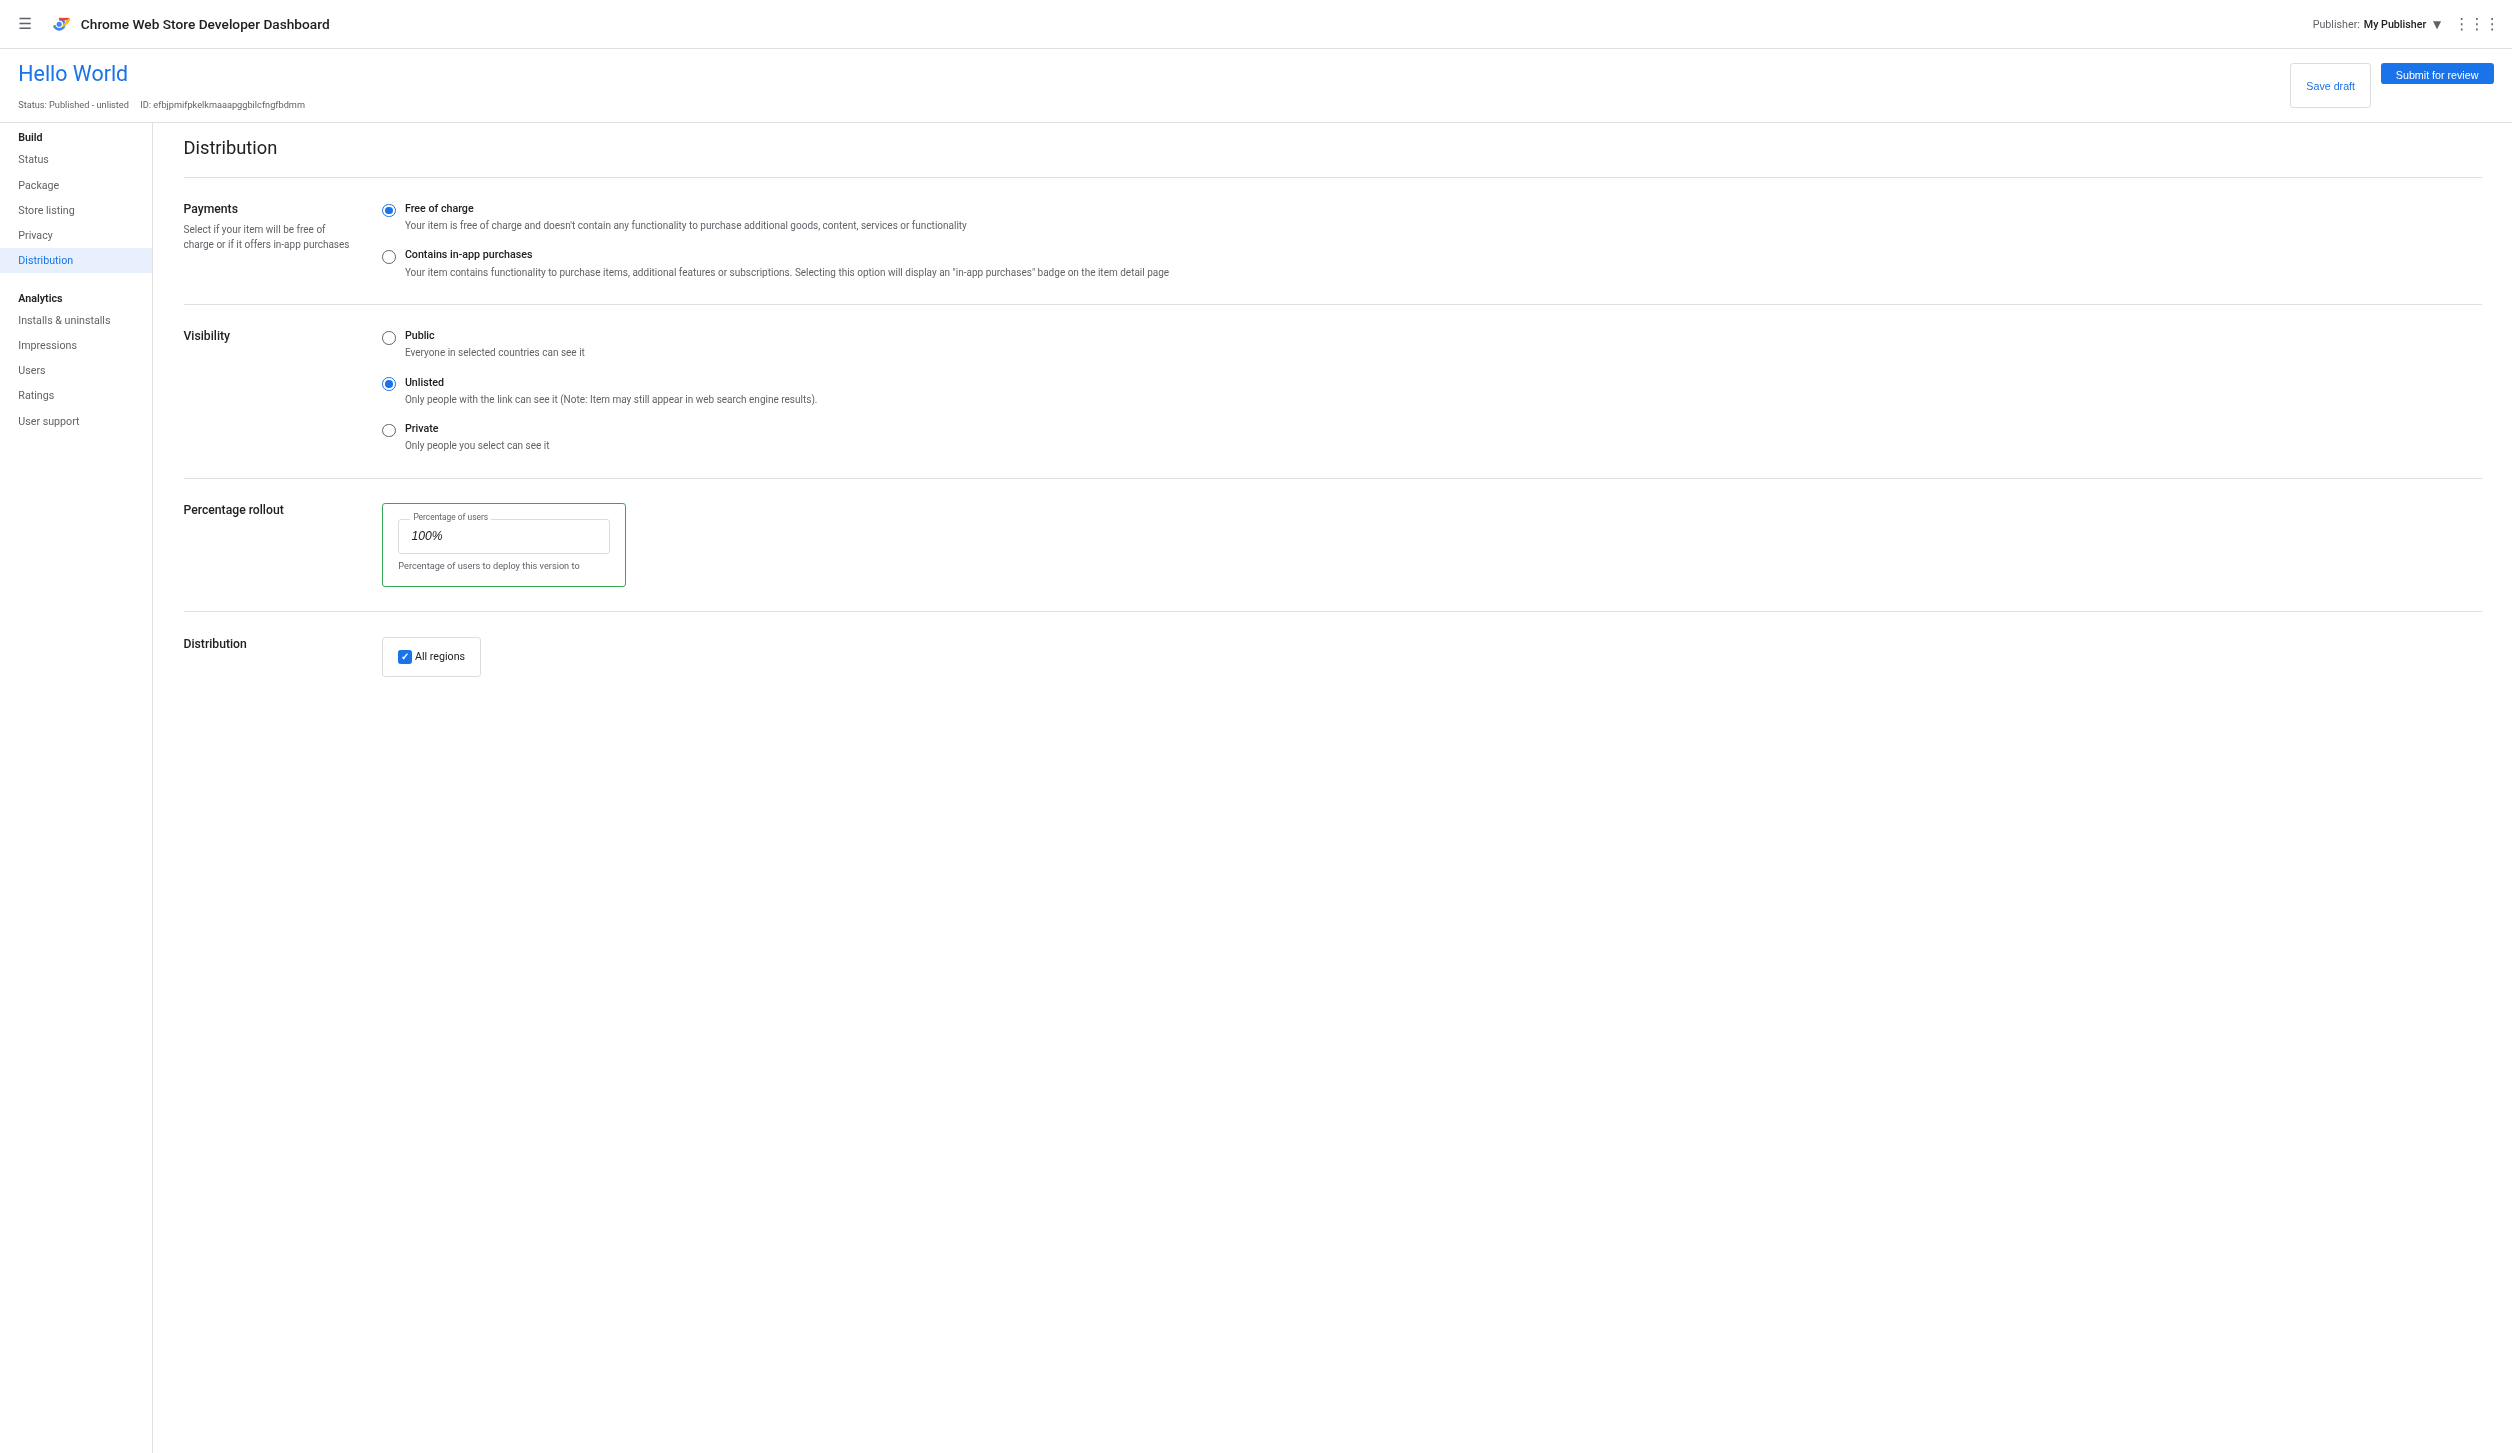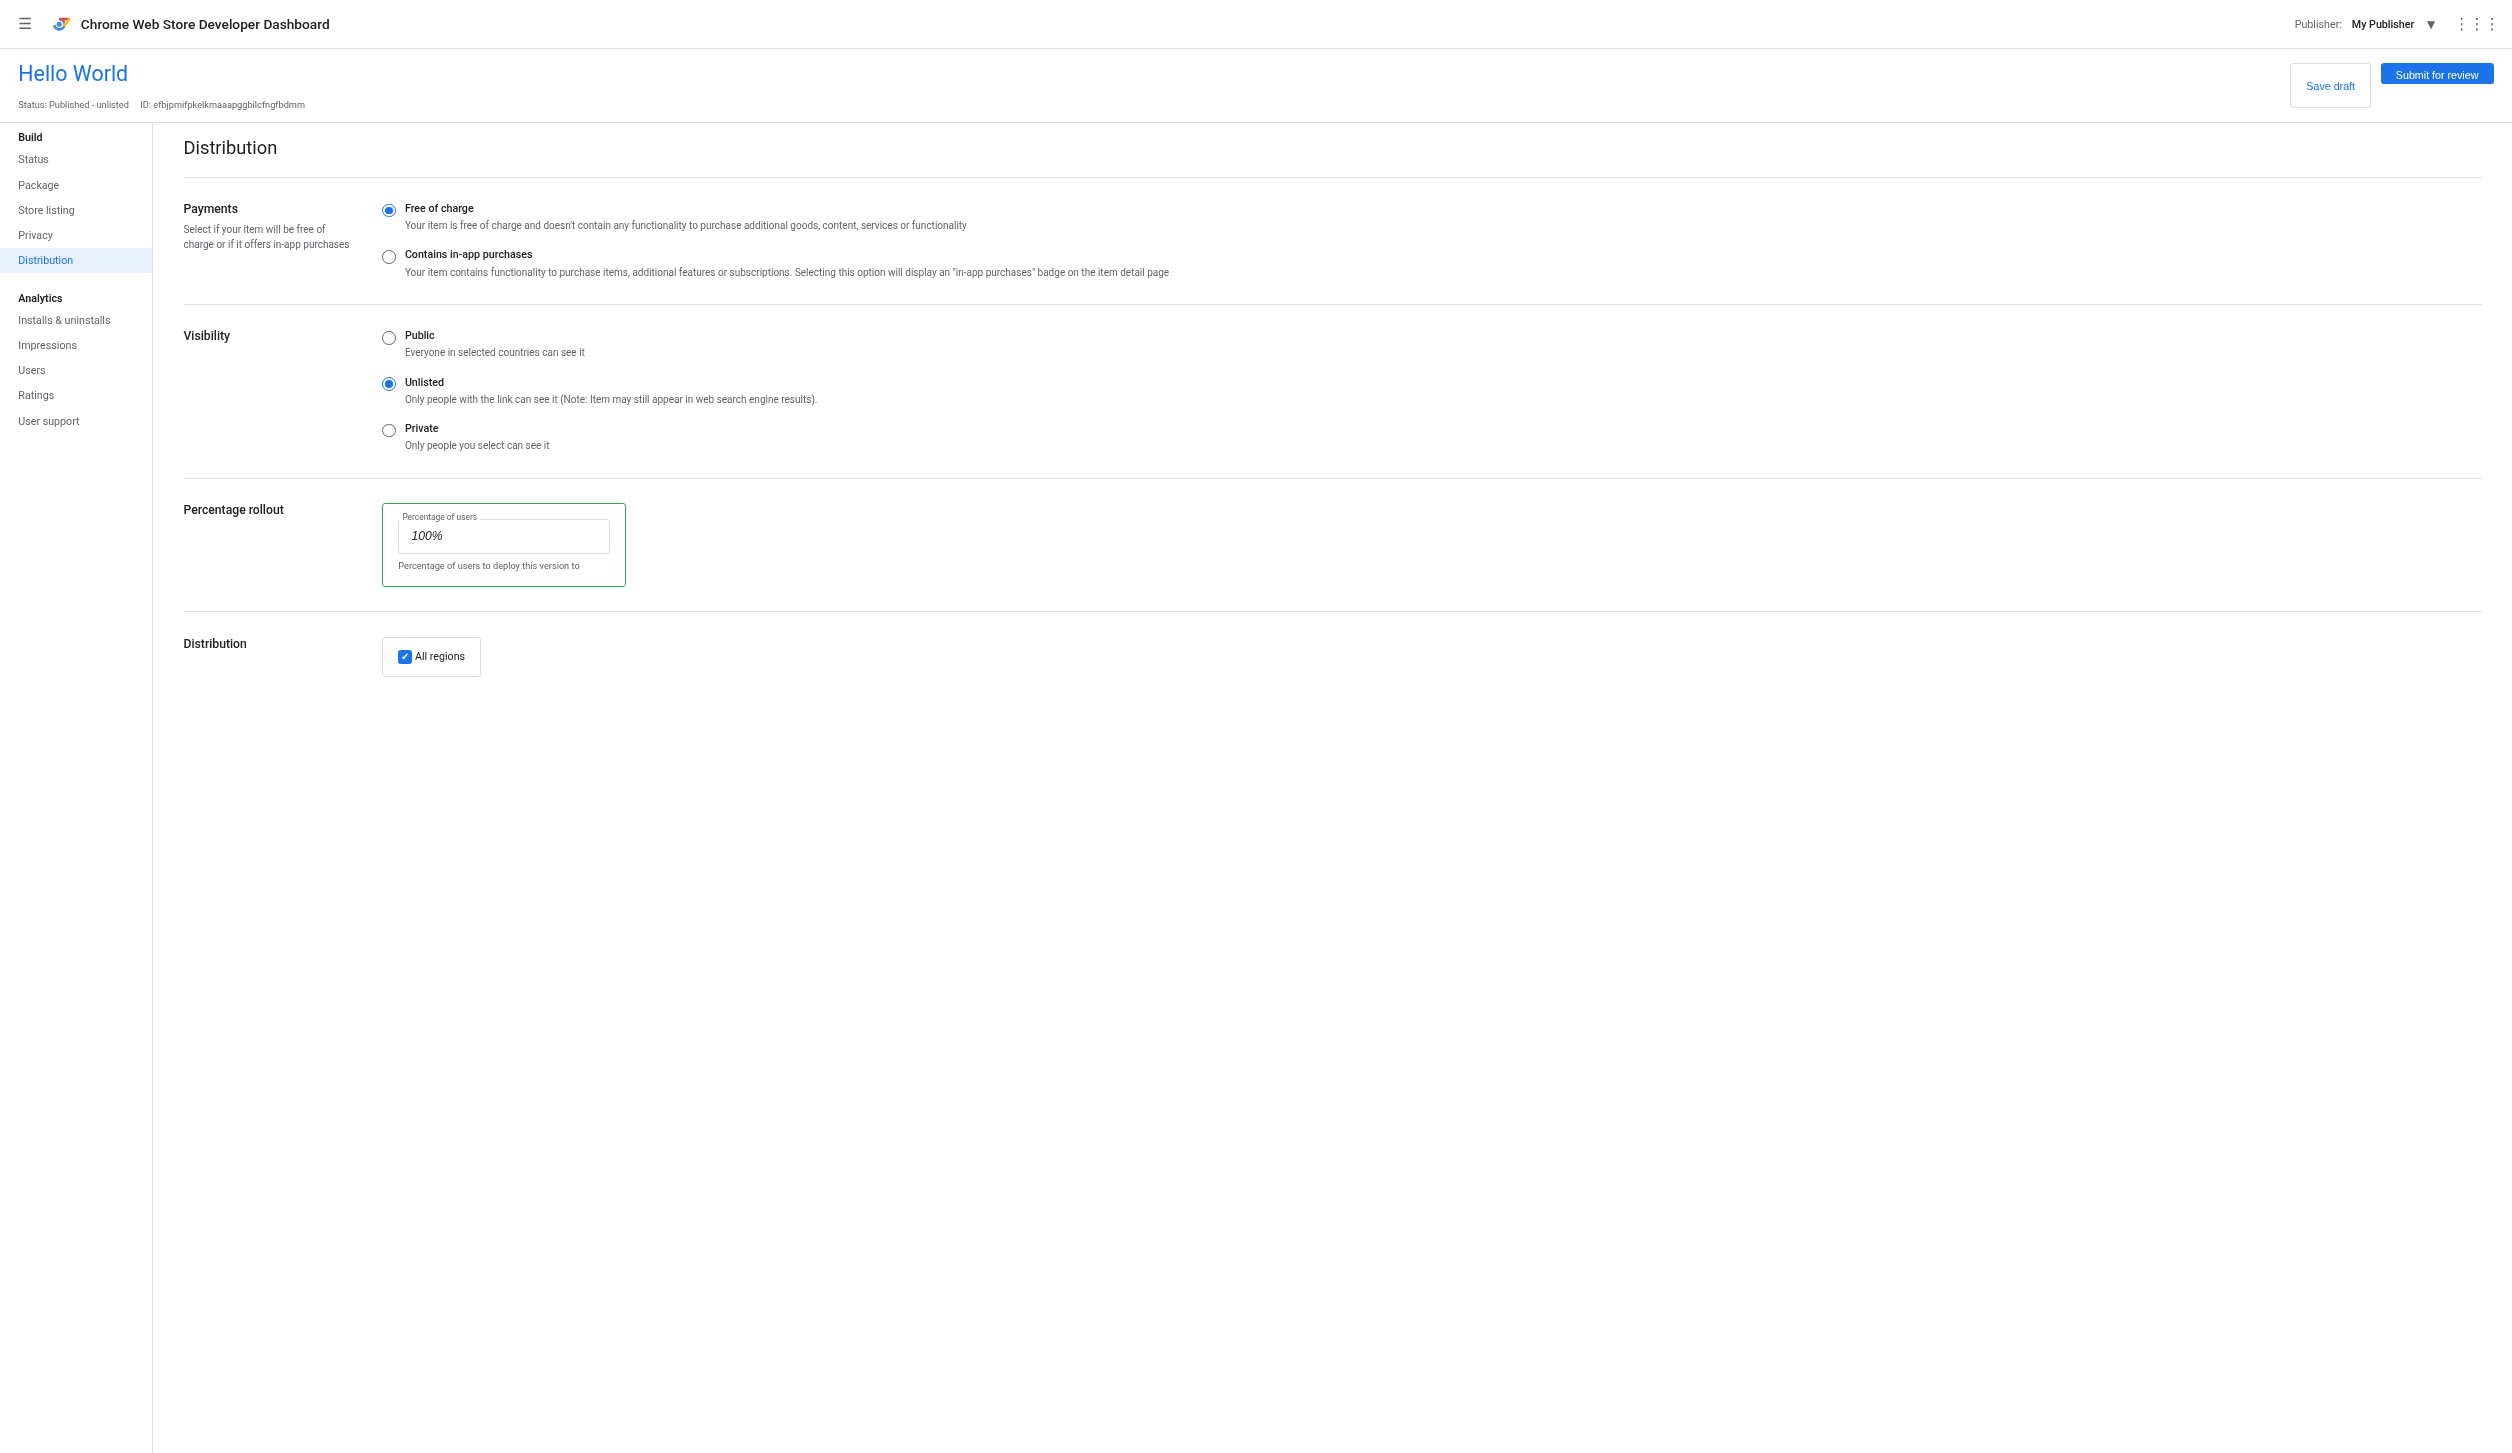--- a/index.html
+++ b/index.html
@@ -8,21 +8,21 @@
     
     .navbar {
       display: flex; align-items: center; height: 49px;
       background: #fff; border-bottom: 0.8px solid #e0e0e0;
       padding: 0 12.2px; position: fixed; top: 0; left: 0; right: 0; z-index: 100;
     }
     .navbar-left { display: flex; align-items: center; gap: 9.2px; flex: 1; }
     .hamburger-icon { cursor: pointer; padding: 6.1px; color: #5f6368; font-size: 15.3px; }
     .navbar-title { font-size: 13.7px; color: #5f6368; font-weight: 400; }
     .navbar-title span { color: #202124; font-weight: 500; }
-    .navbar-right { display: flex; align-items: center; gap: 10px; }
+    .navbar-right { display: flex; align-items: center; gap: 4px; }
     .publisher-label { color: #5f6368; font-size: 10.7px; }
     .publisher-name { color: #202124; font-size: 10.7px; font-weight: 500; }
     .dropdown-icon { color: #5f6368; font-size: 13.7px; cursor: pointer; }
     .grid-icon { color: #5f6368; font-size: 15.3px; cursor: pointer; margin-left: 6.1px; }
 
     
     .page-header {
       position: fixed; top: 49px; left: 0; right: 0; z-index: 99;
       background: #fff; border-bottom: 0.8px solid #e0e0e0;
       padding: 12.2px 18.3px;
@@ -98,21 +98,21 @@
 
     
     .rollout-box {
       border: 1.5px solid #34a853; border-radius: 3.1px; padding: 15.3px;
       display: inline-block; min-width: 244px; max-width: 290px;
     }
     .rollout-field-wrapper {
       position: relative;
     }
     .rollout-field-label-float {
-      position: absolute; top: -7.6px; left: 1px;
+      position: absolute; top: -7.6px; left: 12px;
       font-size: 8.4px; color: #5f6368; background: #fff; padding: 0 3.1px;
     }
     .rollout-input-box {
       border: 0.8px solid #dadce0; border-radius: 3.1px; padding: 9.2px 12.2px;
       font-size: 12.2px; color: #202124; width: 100%;
       background: #fff;
       font-style: italic;
     }
     .rollout-hint { font-size: 9.2px; color: #5f6368; margin-top: 6px; }
 

